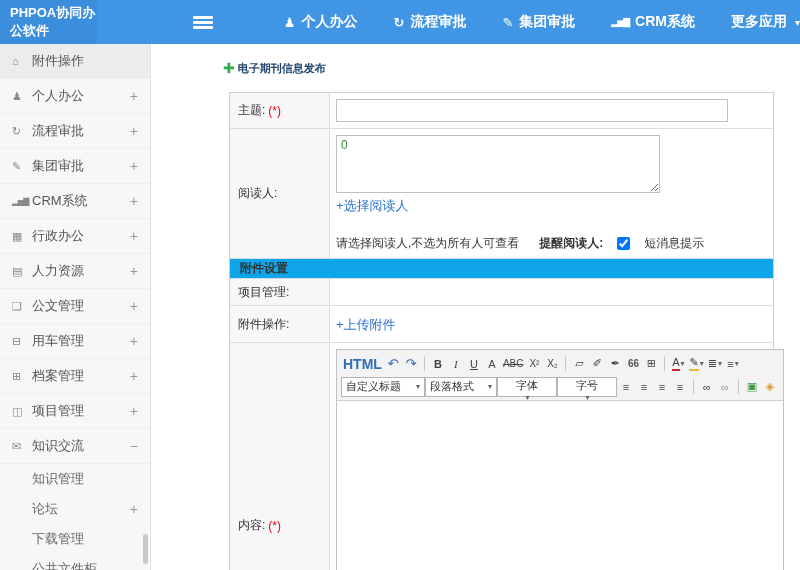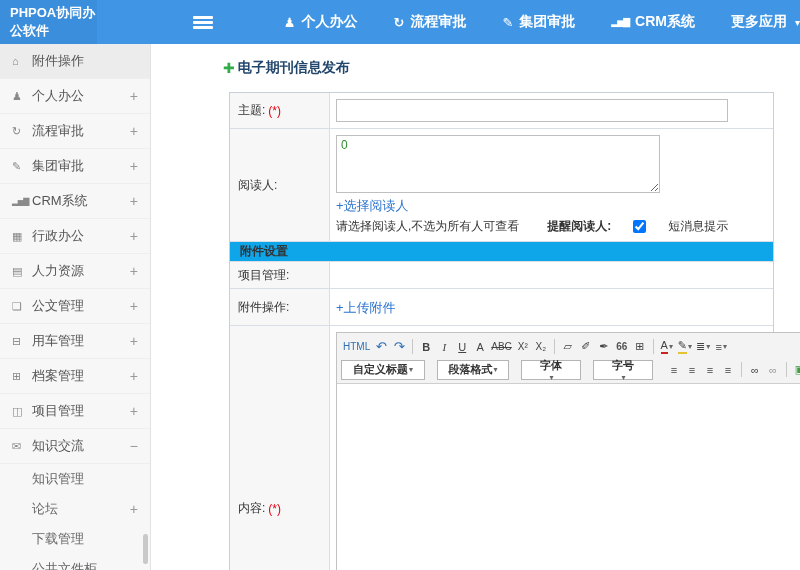--- a/index.html
+++ b/index.html
@@ -35,69 +35,69 @@
     color:#666; cursor:pointer; }
   .sub-item .s-expand { margin-left:auto; }
   .side-scroll { position:absolute; right:2px; bottom:6px; width:5px; height:30px;
     background:#c9c9c9; border-radius:3px; }
 
   
   .main { position:absolute; top:44px; left:151px; width:649px; height:526px;
     background:#fff; overflow:hidden; }
   .page-title-row { margin:14px 0 14px 72px; display:flex; align-items:center; gap:3px; height:20px; }
   .plus-icon { color:#2fae48; font-size:14px; font-weight:bold; line-height:1; }
-  .page-title { font-size:14px; font-weight:bold; color:#22466b; }
+  .page-title { font-size:11px; font-weight:bold; color:#22466b; }
 
   .form { margin-left:78px; width:545px; border:1px solid #c8cfd8; font-size:12px; color:#333; }
   .frow { display:flex; border-bottom:1px solid #d8dee5; }
   .frow:last-child { border-bottom:none; }
   .flabel { width:100px; flex-shrink:0; background:#f7f7f7; border-right:1px solid #d8dee5;
     display:flex; align-items:center; padding:0 8px; }
   .req { color:#e60012; margin-left:3px; }
   .fcontent { flex:1; padding:6px; }
   .center-v { display:flex; align-items:center; }
 
   .subject-input { width:392px; height:23px; border:1px solid #bfbfbf; padding:0 4px;
     font-size:12px; font-family:inherit; }
   .readers-box { width:324px; height:58px; border:1px solid #bfbfbf; padding:2px 4px;
     font-size:12px; color:#2e8b2e; font-family:inherit; display:block; }
   .link { color:#2b74cf; text-decoration:none; font-size:13px; cursor:pointer;
     display:inline-block; margin:4px 0 2px; }
-  .hint-line { display:flex; align-items:center; gap:20px; font-size:12px; color:#333; margin-top:1px; }
+  .hint-line { display:flex; align-items:center; gap:12px; font-size:12px; color:#333; margin-top:18px; }
   .bold { font-weight:bold; margin-left:8px; }
   .cb { width:13px; height:13px; margin:0 2px; }
 
   .section-cell { width:100%; background:#0ea5e9; padding:1px 10px; font-weight:bold; }
   .row-uploaded .fcontent { min-height:26px; }
 
   
   .editor-cell { padding:6px; }
   .editor { border:1px solid #c2c2c2; }
   .toolbar { background:#f3f3f3; padding:2px 4px; border-bottom:1px solid #cfcfcf; }
   .trow { display:flex; align-items:center; height:23px; }
   .tbtn { min-width:18px; height:19px; display:flex; align-items:center; justify-content:center;
     font-size:11px; color:#444; padding:0 2px; cursor:pointer; border-radius:2px; }
   .tsep { width:1px; height:15px; background:#c7c7c7; margin:0 4px; }
   .caret { font-size:8px; color:#666; margin-left:1px; }
-  .g-html { color:#2f6fb5; font-weight:normal; font-size:10px;text-align:center; }
+  .g-html { color:#2f6fb5; font-weight:bold; font-size:14px;text-align:center; }
   .g-blue { color:#2f6fb5; font-size:13px; }
   .g-bold { font-weight:bold; }
   .g-italic { font-style:italic; font-family:"Liberation Serif","DejaVu Serif",serif; }
   .g-under { text-decoration:underline; }
   .g-strike { text-decoration:line-through; font-size:10px; }
   .g-small { font-size:10px; }
   .g-fontcolor { border-bottom:2px solid #cc2222; line-height:1.1; }
   .g-highlight { border-bottom:2px solid #e3c234; line-height:1.1; }
   .g-66 { font-weight:bold; color:#555; font-size:10px; }
   .g-green { color:#3f9d44; }
   .g-orange { color:#db9b2f; }
   .g-gray { color:#999; }
   .tselect { height:20px; border:1px solid #b5b5b5; background:#fff; display:flex;
-    align-items:center; justify-content:center; font-size:11px; color:#333;
-    padding:0 4px; margin-right:12px; cursor:pointer;font-weight:bold; }
+    align-items:center; justify-content:space-between; font-size:11px; color:#333;
+    padding:0 4px; margin-right:0; cursor:pointer; }
   .w84 { width:84px; } .w72 { width:72px; } .w60 { width:60px;flex-direction:column; }
   .edit-area { height:300px; background:#fff; cursor:text; }
 </style>
 </head>
 <body>
 
 <div class="screen">
 
   <div class="topbar">
     <div class="logo">PHPOA协同办公软件</div>

